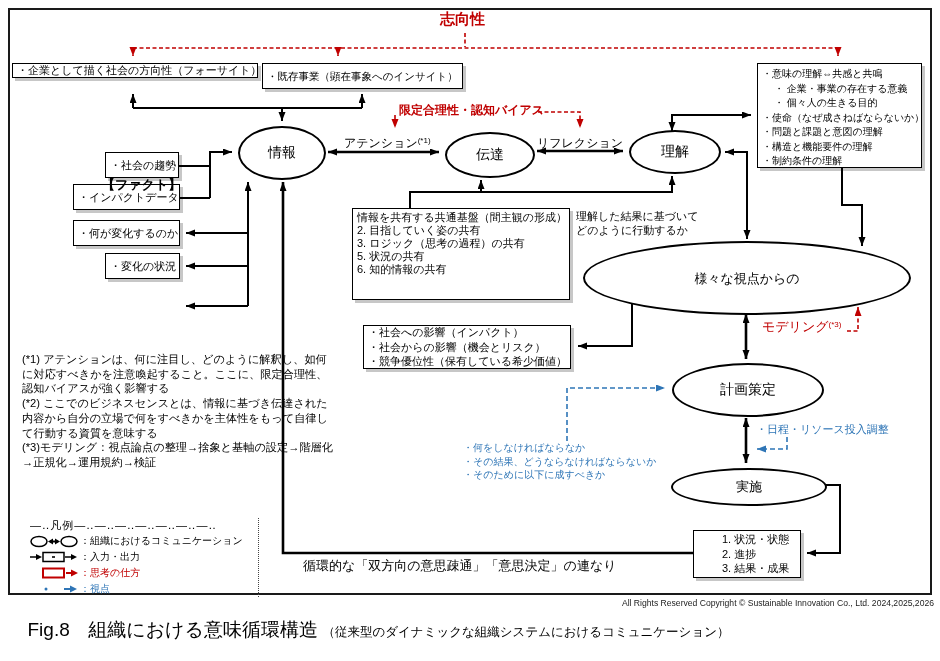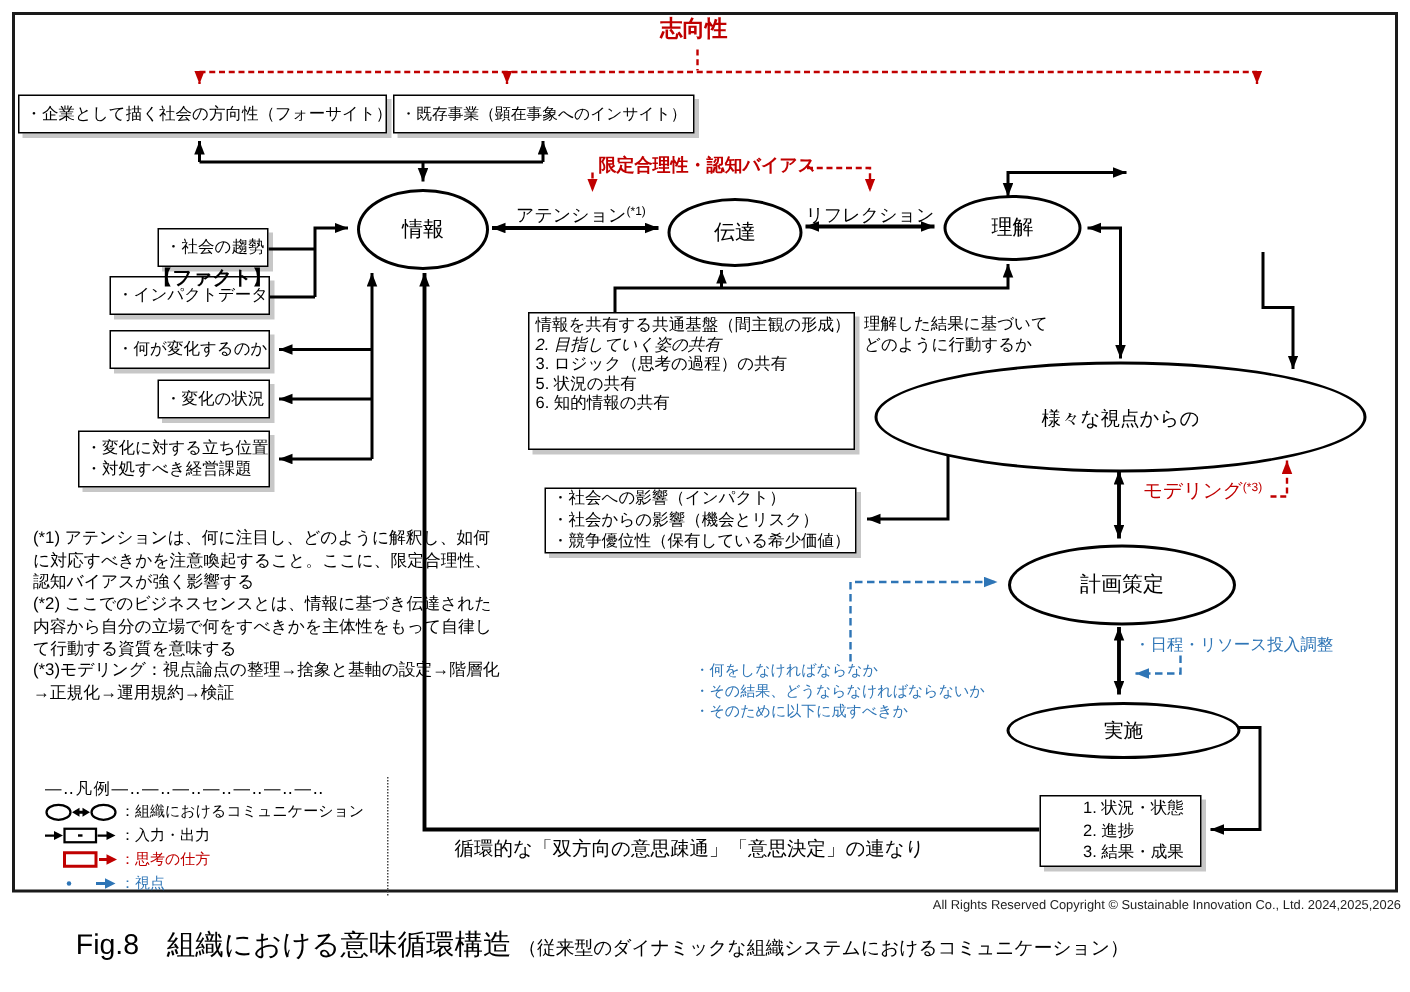--- a/index.html
+++ b/index.html
@@ -16,21 +16,21 @@
   .red{color:#c00000;}
   .blue{color:#2e75b6;}
   .sup{font-size:8px;vertical-align:4px;}
   .ind{padding-left:12px;}
   .f10{font-size:10px;} .f105{font-size:10.5px;} .f11{font-size:11px;} .f12{font-size:12px;}
   .notesblk{position:absolute;left:22px;top:352px;width:316px;font-size:11.2px;line-height:14.7px;z-index:3;}
   .legend{position:absolute;left:30px;top:518px;width:224px;z-index:3;border-right:1.6px dotted #444;padding-right:4px;}
   .legend .row{display:flex;align-items:center;height:16px;font-size:10px;}
   .legend .ttl{font-size:11px;letter-spacing:1px;white-space:nowrap;}
   .legend svg{margin-right:2px;flex:0 0 auto;}
-  .caption{position:absolute;left:0;top:617px;width:757px;text-align:center;z-index:3;padding-left:23px;}
+  .caption{position:absolute;left:0;top:617px;width:757px;text-align:center;z-index:3;}
   .caption .big{font-size:19px;}
   .caption .small{font-size:12.5px;}
   .copyright{position:absolute;right:6px;top:598px;font-size:8.6px;color:#222;z-index:3;}
 </style>
 </head>
 <body>
 
 <div id="stage">
   <div class="frame"></div>
 
@@ -84,45 +84,50 @@
     </g>
     <g stroke="#2e75b6" stroke-width="1.6" fill="none" stroke-dasharray="5 3">
       <path d="M567,441 V388 H665" marker-end="url(#ab)"></path>
       <path d="M787,437 V449 H757" marker-end="url(#ab)"></path>
     </g>
   </svg>
 
   <div class="lbl red" style="left:440px;top:10px;font-size:15px;font-weight:bold;">志向性</div>
   <div class="lbl red" style="left:399px;top:102px;font-size:12px;font-weight:bold;">限定合理性・認知バイアス</div>
 
-  <div class="box" style="left:12px;top:63px;width:246px;height:26px;">
+  <div class="box" style="left:12px;top:63px;width:246px;height:15px;">
     <div class="f11">・企業として描く社会の方向性（フォーサイト）</div>
   </div>
   <div class="box" style="left:262px;top:63px;width:201px;height:26px;">
     <div class="f105">・既存事業（顕在事象へのインサイト）</div>
   </div>
 
+  <div class="box" style="left:757px;top:63px;width:165px;height:105px;justify-content:flex-start;padding-top:3px;">
+    <div class="f10">・意味の理解⇔共感と共鳴</div>
+    <div class="f10 ind">・ 企業・事業の存在する意義</div>
+    <div class="f10 ind">・ 個々人の生きる目的</div>
+    <div class="f10">・使命（なぜ成さねばならないか）</div>
+    <div class="f10">・問題と課題と意図の理解</div>
+    <div class="f10">・構造と機能要件の理解</div>
+    <div class="f10">・制約条件の理解</div>
+  </div>
 
   <div class="lbl" style="left:102px;top:129px;font-size:13px;font-weight:bold;margin-top:47px;">【ファクト】</div>
   <div class="box" style="left:105px;top:152px;width:74px;height:26px;">
       <div class="f11">・社会の趨勢</div>
     </div>
   <div class="box" style="left:73px;top:184px;width:107px;height:26px;">
       <div class="f11">・インパクトデータ</div>
     </div>
   <div class="box" style="left:73px;top:220px;width:107px;height:26px;">
       <div class="f11">・何が変化するのか</div>
     </div>
   <div class="box" style="left:105px;top:253px;width:75px;height:26px;">
       <div class="f11">・変化の状況</div>
     </div>
-  <div class="box" style="left:52px;top:287px;width:128px;height:38px;">
-    <div class="f11">・変化に対する立ち位置</div>
-    <div class="f11">・対処すべき経営課題</div>
-  </div>
 
   <div class="ell" style="left:238px;top:126px;width:84px;height:50px;font-size:14px;">
       <span>情報</span>
     </div>
   <div class="ell" style="left:445px;top:132px;width:86px;height:42px;font-size:14px;">
       <span>伝達</span>
     </div>
   <div class="ell" style="left:629px;top:130px;width:88px;height:40px;font-size:14px;">
       <span>理解</span>
     </div>
@@ -144,21 +149,21 @@
     <div>理解した結果に基づいて</div>
     <div>どのように行動するか</div>
   </div>
   <div class="lbl red" style="left:762px;top:318px;font-size:13px;">
     <span>モデリング</span><span class="sup">(*3)</span>
   </div>
   <div class="lbl blue f11" style="left:756px;top:422px;">・日程・リソース投入調整</div>
 
   <div class="box" style="left:352px;top:208px;width:218px;height:92px;justify-content:flex-start;padding-top:2px;">
     <div class="f11" style="line-height:13px;">情報を共有する共通基盤（間主観の形成）</div>
-    <div class="f11" style="line-height:13px;font-style:italic;">2. 目指していく姿の共有</div>
+    <div class="f11" style="line-height:13px;">2. 目指していく姿の共有</div>
     <div class="f11" style="line-height:13px;">3. ロジック（思考の過程）の共有</div>
     <div class="f11" style="line-height:13px;">5. 状況の共有</div>
     <div class="f11" style="line-height:13px;">6. 知的情報の共有</div>
   </div>
 
   <div class="box" style="left:363px;top:325px;width:208px;height:44px;">
     <div class="f11">・社会への影響（インパクト）</div>
     <div class="f11">・社会からの影響（機会とリスク）</div>
     <div class="f11">・競争優位性（保有している希少価値）</div>
   </div>

